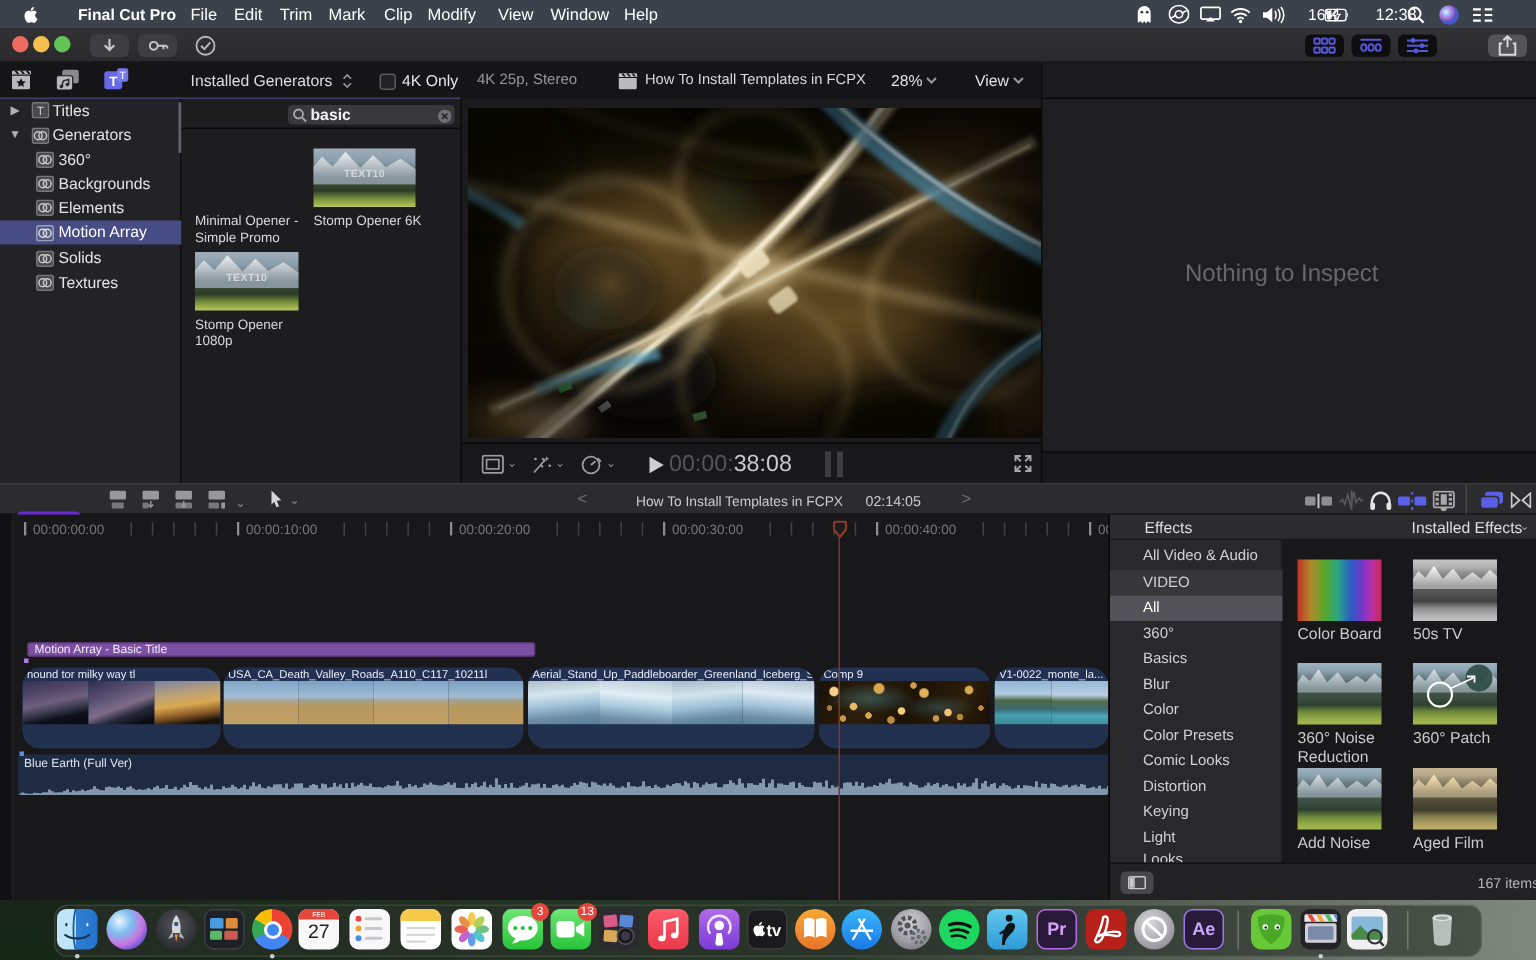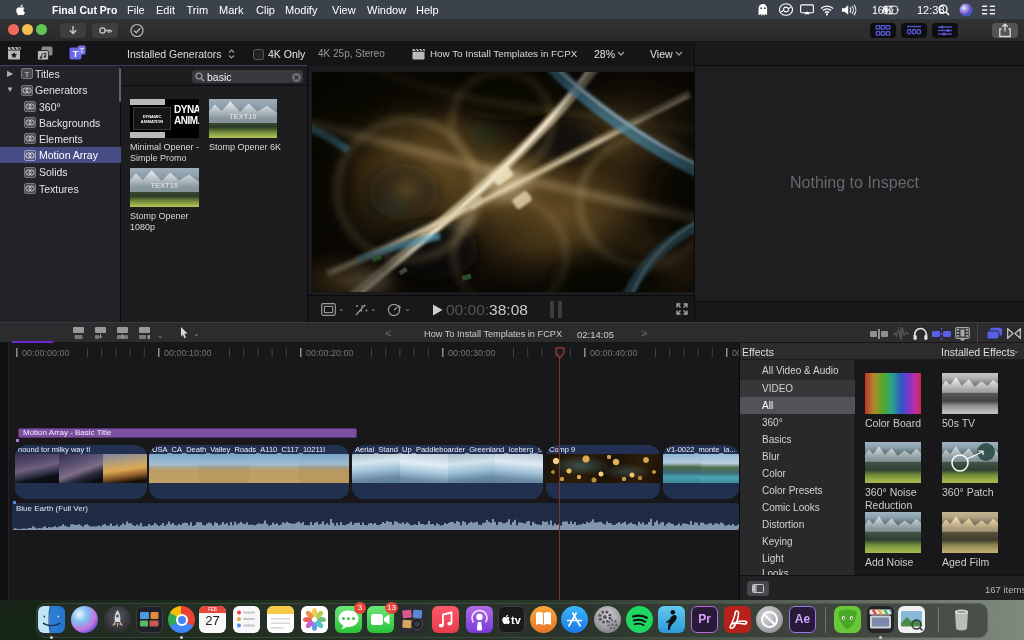--- a/index.html
+++ b/index.html
@@ -315,33 +315,27 @@
       </div>
     <div class="abs" style="left:118.5px;top:2px;width:2.5px;height:34px;background:#62626a;border-radius:2px"></div>
   </div>
   <div class="abs" id="browser">
     <div class="abs" style="left:0;top:0;width:186px;height:20px;border-bottom:1px solid #0c0c0e"></div>
     <div class="abs" style="left:71px;top:4px;width:111px;height:13px;background:#39393d;border-radius:3px">
       <svg style="position:absolute;left:3px;top:2px" width="10" height="10" viewBox="0 0 10 10">
           <circle cx="4" cy="4" r="3" fill="none" stroke="#a9a9ab" stroke-width="1.2"></circle>
           <path d="M6.3 6.3 L9 9" stroke="#a9a9ab" stroke-width="1.2"></path>
         </svg>
-      <span style="position:absolute;left:15px;top:0.5px;color:#f2f2f4;font-size:10.5px;font-weight:normal">basic</span>
+      <span style="position:absolute;left:15px;top:0.5px;color:#f2f2f4;font-size:10.5px;font-weight:bold">basic</span>
       <svg style="position:absolute;right:2px;top:2.5px" width="9" height="9" viewBox="0 0 9 9">
           <circle cx="4.5" cy="4.5" r="4.5" fill="#707074"></circle>
           <path d="M2.7 2.7 L6.3 6.3 M6.3 2.7 L2.7 6.3" stroke="#26262a" stroke-width="1.1"></path>
         </svg>
     </div>
 
-    <div class="abs" style="left:9px;top:33px;width:69px;height:39px;background:#000;overflow:hidden">
-      <div class="abs" style="left:0;top:0;width:35px;height:6px;background:#b9b9b9"></div>
-      <div class="abs" style="left:0;top:32.5px;width:35px;height:6.5px;background:#b9b9b9"></div>
-      <div class="abs" style="left:3px;top:8px;width:38px;height:23px;background:#161616;border:1px solid #3a3a3a;color:#fff;font-size:4px;font-weight:bold;text-align:center;line-height:4.5px;padding-top:7px">DYNAMIC<br>ANIMATION</div>
-      <div class="abs" style="left:44px;top:5px;width:25px;height:30px;color:#fff;font-size:10px;font-weight:bold;line-height:11px;letter-spacing:-0.5px">DYNA<br>ANIM.</div>
-    </div>
     <div class="abs" style="left:9px;top:76px;width:80px;color:#d8d8da;font-size:9px;line-height:10.5px">Minimal Opener -<br>Simple Promo</div>
 
     <div class="abs mscene wtext" style="left:88px;top:33px;width:68px;height:39px;"></div>
     <div class="abs" style="left:88px;top:76px;width:80px;color:#d8d8da;font-size:9px">Stomp Opener 6K</div>
 
     <div class="abs mscene wtext" style="left:9px;top:102px;width:69px;height:39px;"></div>
     <div class="abs" style="left:9px;top:145px;width:80px;color:#d8d8da;font-size:9px;line-height:10.5px">Stomp Opener<br>1080p</div>
   </div>
   <div class="abs" id="viewer">
     <svg class="abs" style="left:4px;top:6px" width="382" height="220" viewBox="0 0 382 220">
@@ -628,21 +622,21 @@
     </div>
     <div class="abs" style="left:13px;top:158px;width:3px;height:3px;background:#5a8adc"></div>
 
     <div class="abs" style="left:559px;top:13px;width:1.3px;height:244px;background:#7a352c"></div>
     <svg class="abs" style="left:555px;top:4px" width="10" height="12" viewBox="0 0 10 12">
         <path d="M1 2 a1.2 1.2 0 0 1 1.2-1.2 h5.6 a1.2 1.2 0 0 1 1.2 1.2 V6.2 L5 10.8 L1 6.2 Z" fill="#1c1c1e" stroke="#8a3a2c" stroke-width="1.5"></path>
       </svg>
   </div>
   <div class="abs" id="effects">
     <div class="abs" style="left:0;top:0;width:285px;height:17px;background:#2c2c2e;border-bottom:1px solid #1a1a1c">
-      <span class="abs" style="left:2px;top:2.5px;color:#dededf;font-size:10.5px">Effects</span>
+      <span class="abs" style="left:23px;top:2.5px;color:#dededf;font-size:10.5px">Effects</span>
       <span class="abs" style="left:201px;top:2.5px;color:#dededf;font-size:10.5px">Installed Effects</span>
       <span class="abs" style="left:273px;top:3px;color:#9a9a9c;font-size:8px">⌄</span>
     </div>
     <div class="abs" style="left:0;top:17px;width:115px;height:215px;background:#29292c;border-right:1px solid #1a1a1c">
       <div class="erow" style="top:2px">All Video &amp; Audio</div>
       <div class="erow" style="top:19.5px;background:#37373a">VIDEO</div>
       <div class="erow" style="top:36.5px;background:#525258;color:#fff">All</div>
       <div class="erow" style="top:53.5px">360°</div>
       <div class="erow" style="top:70.5px">Basics</div>
       <div class="erow" style="top:87.5px">Blur</div>

